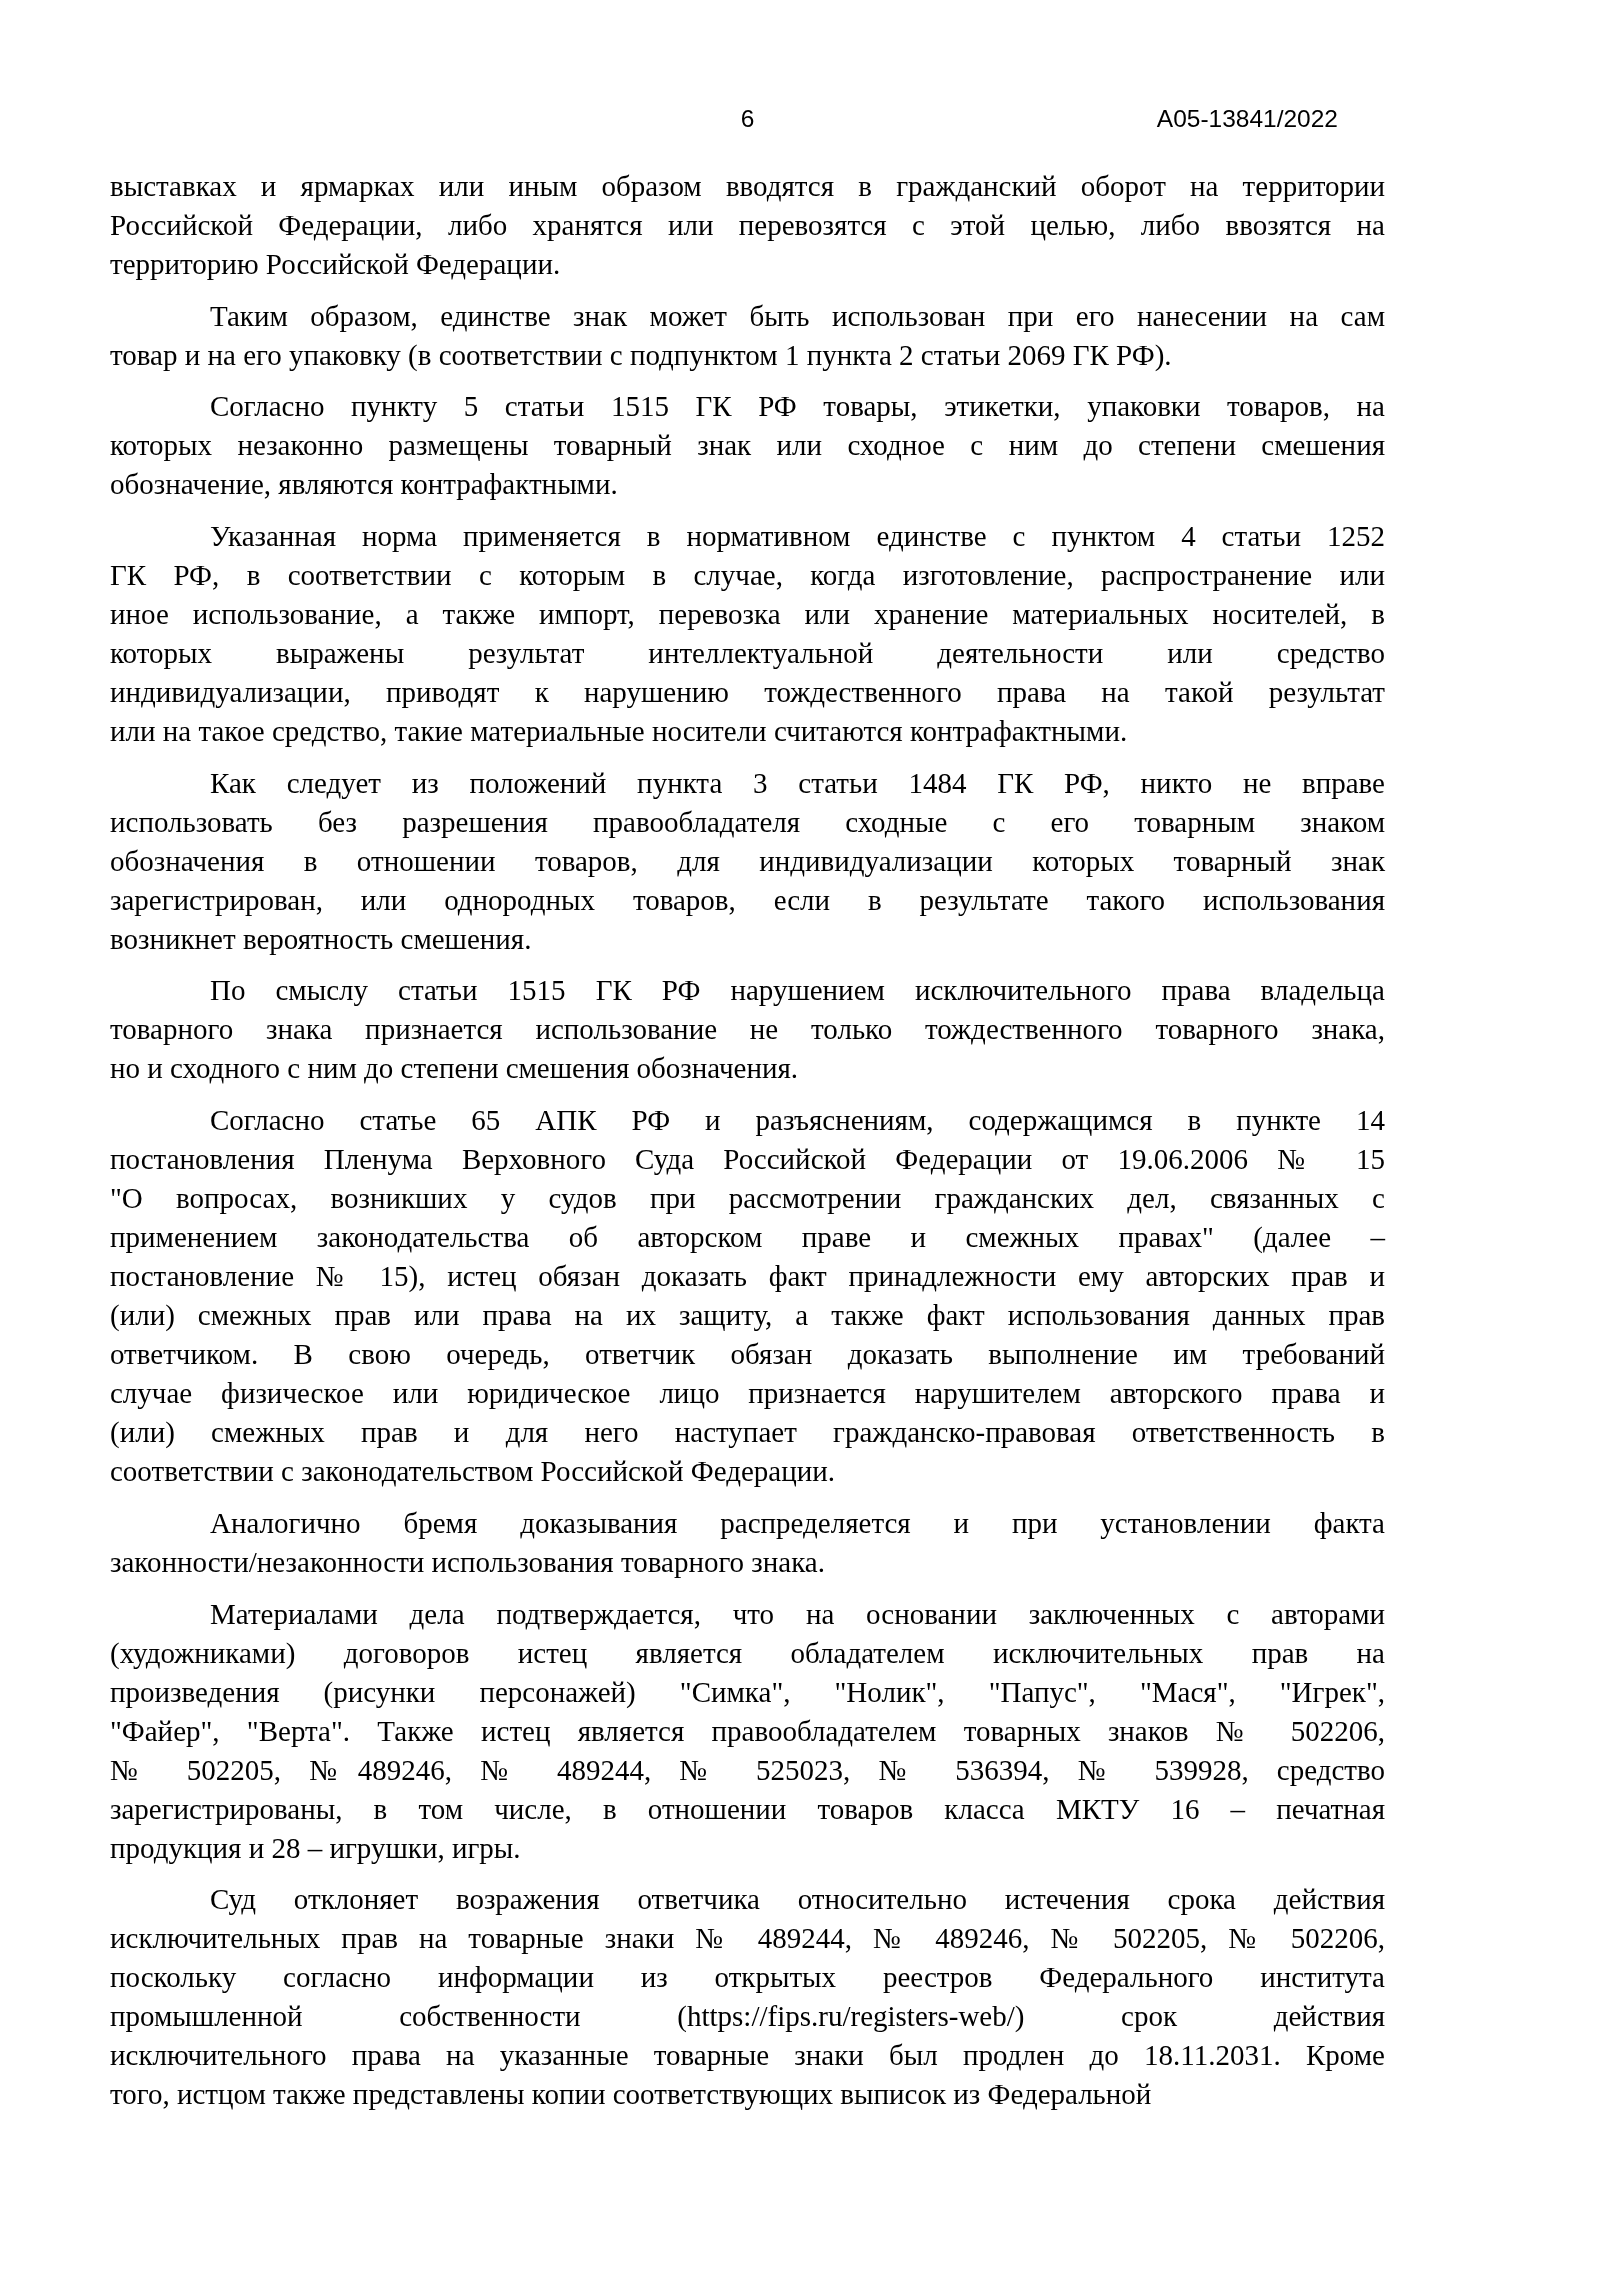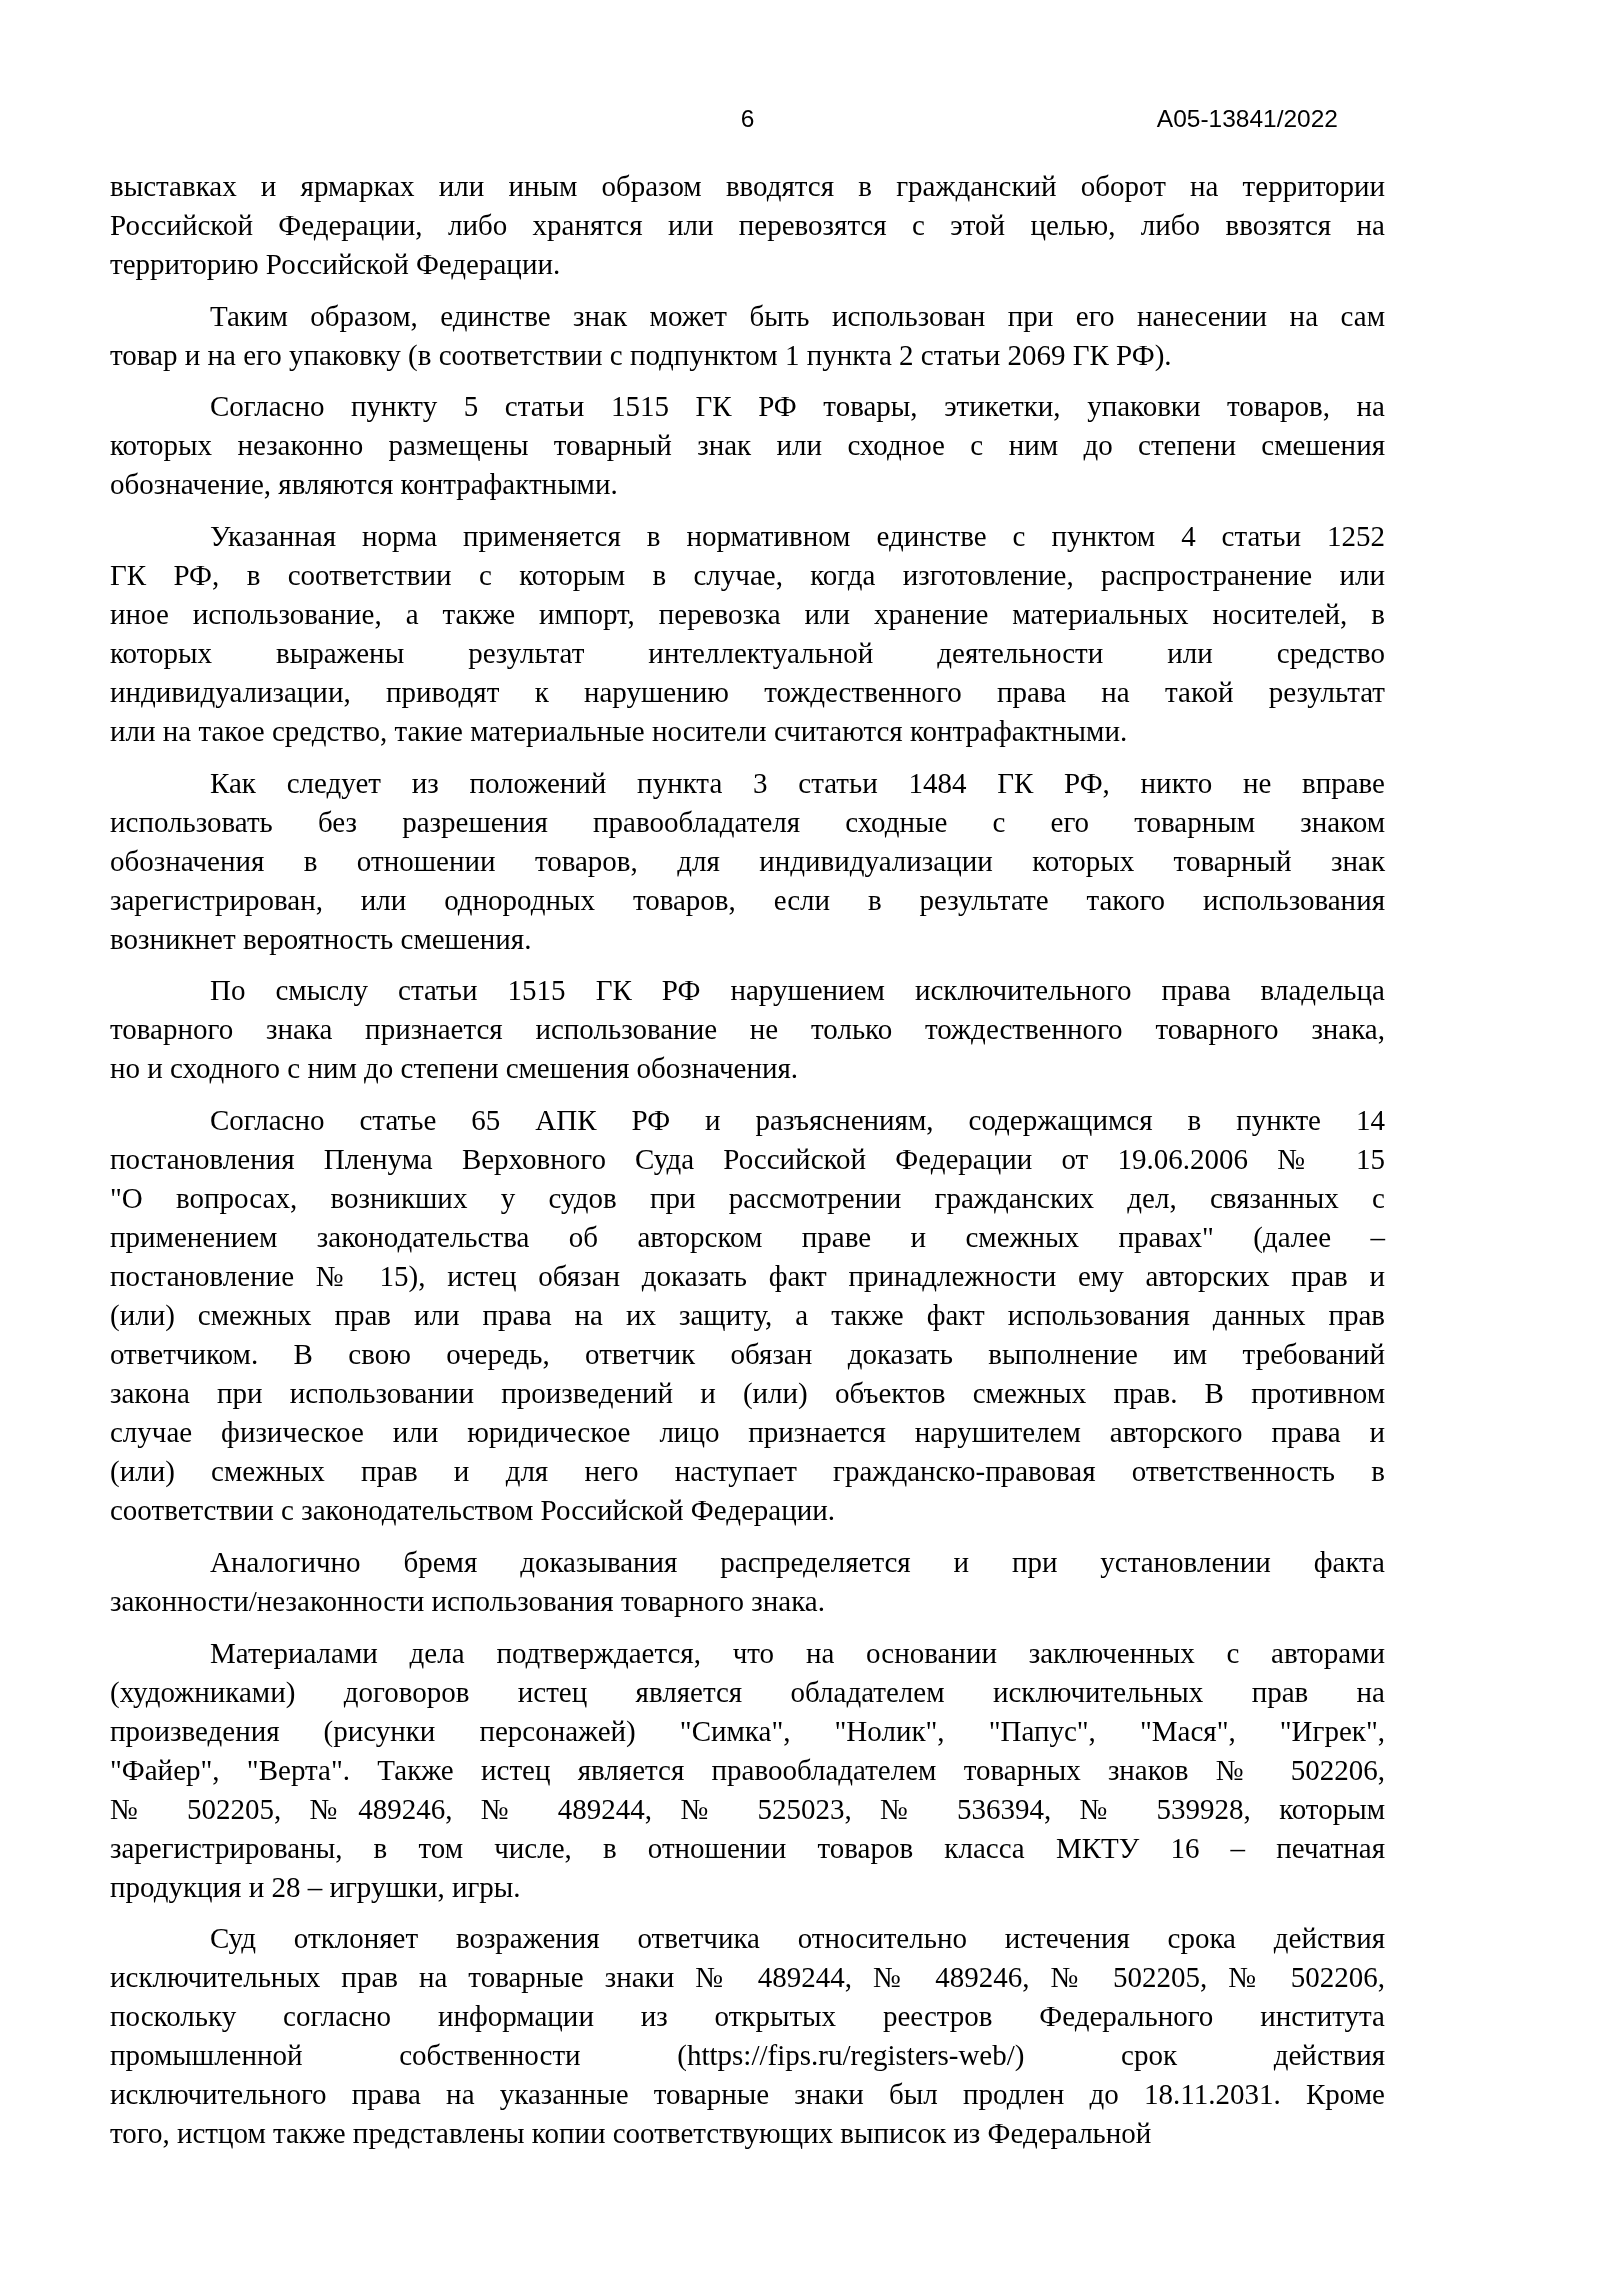--- a/index.html
+++ b/index.html
@@ -108,35 +108,34 @@
         <span class="line last">но и сходного с ним до степени смешения обозначения.</span>
       </p>
     <p>
         <span class="line first indented">Согласно статье 65 АПК РФ и разъяснениям, содержащимся в пункте 14</span>
         <span class="line">постановления Пленума Верховного Суда Российской Федерации от 19.06.2006 № 15</span>
         <span class="line">"О вопросах, возникших у судов при рассмотрении гражданских дел, связанных с</span>
         <span class="line">применением законодательства об авторском праве и смежных правах" (далее –</span>
         <span class="line">постановление № 15), истец обязан доказать факт принадлежности ему авторских прав и</span>
         <span class="line">(или) смежных прав или права на их защиту, а также факт использования данных прав</span>
         <span class="line">ответчиком. В свою очередь, ответчик обязан доказать выполнение им требований</span>
-        <span class="line">закона при использовании произведений и (или) объектов смежных прав. В противном</span>
         <span class="line">случае физическое или юридическое лицо признается нарушителем авторского права и</span>
         <span class="line">(или) смежных прав и для него наступает гражданско-правовая ответственность в</span>
         <span class="line last">соответствии с законодательством Российской Федерации.</span>
       </p>
     <p>
         <span class="line first indented">Аналогично бремя доказывания распределяется и при установлении факта</span>
         <span class="line last">законности/незаконности использования товарного знака.</span>
       </p>
     <p>
         <span class="line first indented">Материалами дела подтверждается, что на основании заключенных с авторами</span>
         <span class="line">(художниками) договоров истец является обладателем исключительных прав на</span>
         <span class="line">произведения (рисунки персонажей) "Симка", "Нолик", "Папус", "Мася", "Игрек",</span>
         <span class="line">"Файер", "Верта". Также истец является правообладателем товарных знаков № 502206,</span>
-        <span class="line">№ 502205, №489246, № 489244, № 525023, № 536394, № 539928, которым</span>
+        <span class="line">№ 502205, №489246, № 489244, № 525023, № 536394, № 539928, средство</span>
         <span class="line">зарегистрированы, в том числе, в отношении товаров класса  МКТУ 16 – печатная</span>
         <span class="line last">продукция и  28 – игрушки, игры.</span>
       </p>
     <p>
         <span class="line first indented">Суд отклоняет возражения ответчика относительно истечения срока действия</span>
         <span class="line">исключительных прав на товарные знаки № 489244, № 489246, № 502205,  № 502206,</span>
         <span class="line">поскольку согласно информации из открытых реестров Федерального института</span>
         <span class="line">промышленной собственности (https://fips.ru/registers-web/) срок действия</span>
         <span class="line">исключительного права на указанные товарные знаки был продлен до 18.11.2031. Кроме</span>
         <span class="line last">того, истцом также представлены копии соответствующих выписок из Федеральной</span>

